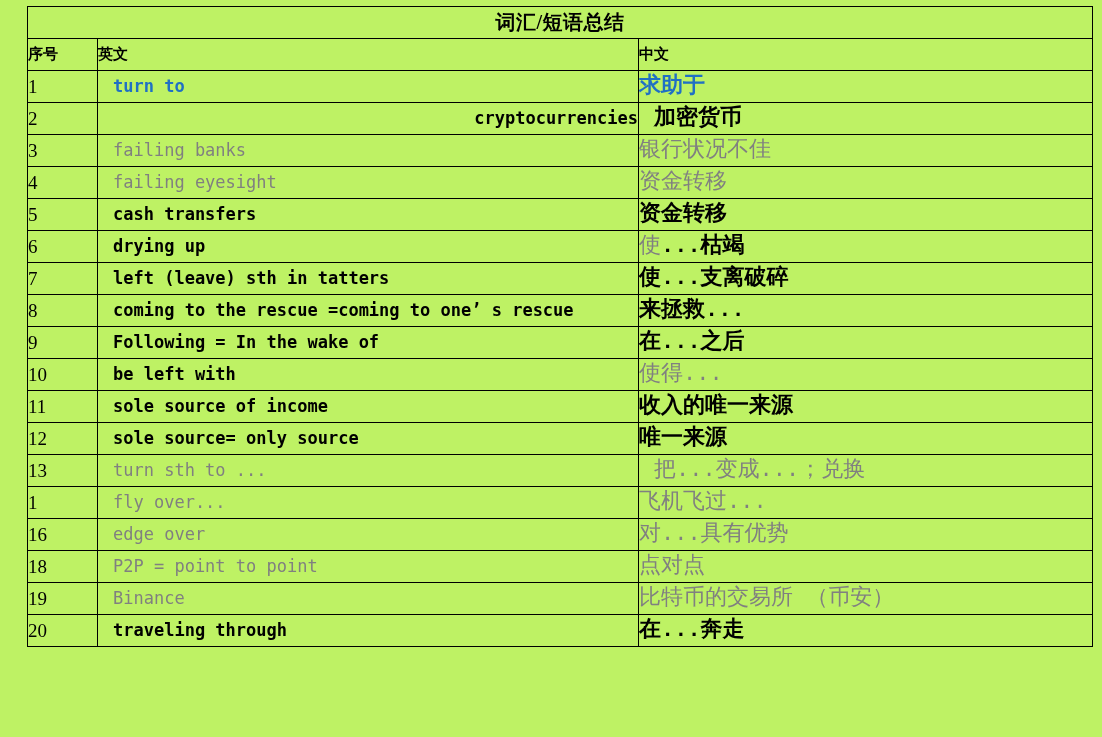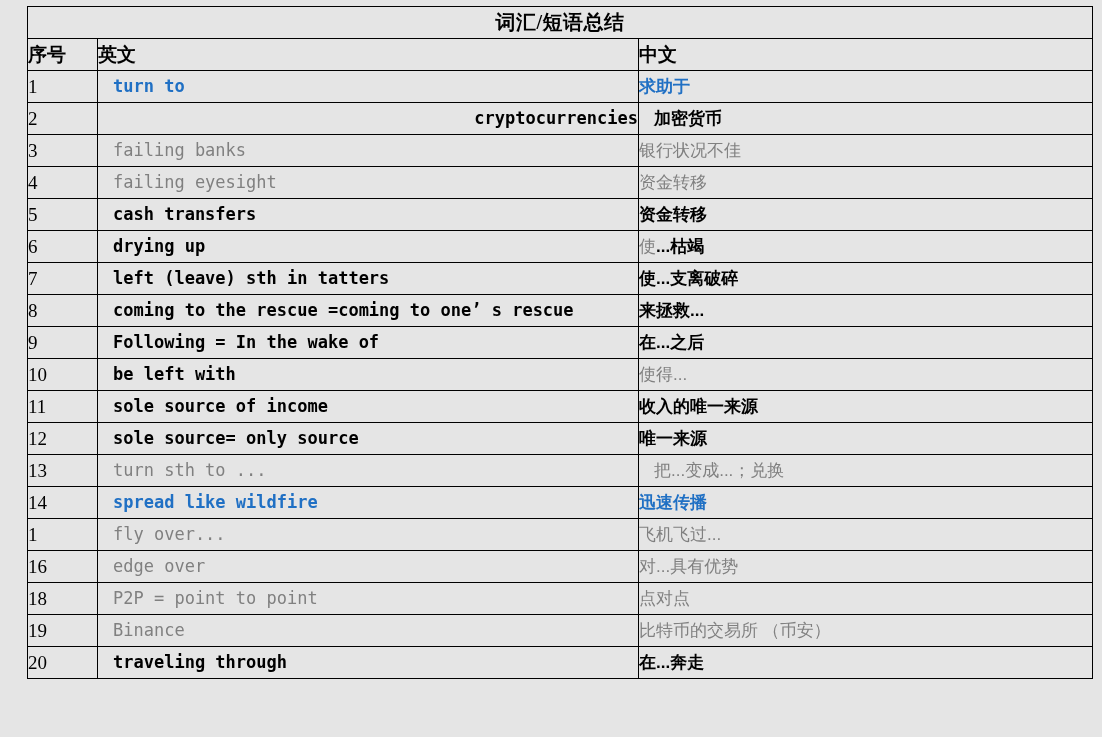--- a/index.html
+++ b/index.html
@@ -11,21 +11,21 @@
     width: 1102px;
     height: 737px;
     font-family: "Liberation Serif", "DejaVu Serif", serif;
     color: #000000;
     overflow: hidden;
   }
   #page {
     position: relative;
     width: 1102px;
     height: 737px;
-    background: #e5e5e5;
+    background: #bef264;
   }
   table.vocab {
     position: absolute;
     left: 27px;
     top: 6px;
     width: 1065px;
     border-collapse: collapse;
     table-layout: fixed;
   }
   table.vocab col.c-idx { width: 70px; }
@@ -47,39 +47,39 @@
     text-align: center;
     font-family: "Liberation Serif", "DejaVu Serif", serif;
     font-weight: bold;
     font-size: 20px;
     letter-spacing: 0.5px;
   }
   td.head-cell {
     height: 33px;
     line-height: 33px;
     font-weight: bold;
-    font-size: 19px;
+    font-size: 15px;
     padding-left: 8px;
     font-family: "Liberation Serif", "DejaVu Serif", serif;
   }
   td.idx {
     font-size: 19px;
     padding-left: 9px;
     font-family: "Liberation Serif", "DejaVu Serif", serif;
     color: #000000;
   }
   td.en {
     padding-left: 9px;
     font-family: "DejaVu Sans Mono", "Liberation Mono", monospace;
     font-size: 17px;
   }
   td.zh {
     padding-left: 6px;
-    font-family: Liberation Sans, sans-serif;
-    font-size: 17px;
+    font-family: Liberation Mono, monospace;
+    font-size: 22px;
   }
   
   .s-bold   { font-weight: bold; color: #000000; }
   .s-gray   { font-weight: normal; color: #808080; }
   .s-blue   { font-weight: bold; color: #2070c4; margin-top: 34px; }
   .ind-1 { padding-left: 15px !important; }
   .ind-2 { padding-left: 22px !important; text-align: right; }
   .zh-mix .g { color: #808080; font-weight: normal; }
   .zh-mix .b { color: #000000; font-weight: bold; margin-top: 44px; }
 </style>
@@ -162,25 +162,20 @@
         <td class="idx">12</td>
         <td class="en s-bold ind-1">sole source= only source</td>
         <td class="zh s-bold">唯一来源</td>
       </tr>
       <tr>
         <td class="idx">13</td>
         <td class="en s-gray ind-1">turn sth to ...</td>
         <td class="zh s-gray ind-1">把...变成...；兑换</td>
       </tr>
       <tr>
-        <td class="idx">14</td>
-        <td class="en s-blue ind-1">spread like wildfire</td>
-        <td class="zh s-blue">迅速传播</td>
-      </tr>
-      <tr>
         <td class="idx">1</td>
         <td class="en s-gray ind-1">fly over...</td>
         <td class="zh s-gray">飞机飞过...</td>
       </tr>
       <tr>
         <td class="idx">16</td>
         <td class="en s-gray ind-1">edge over</td>
         <td class="zh s-gray">对...具有优势</td>
       </tr>
       <tr>

